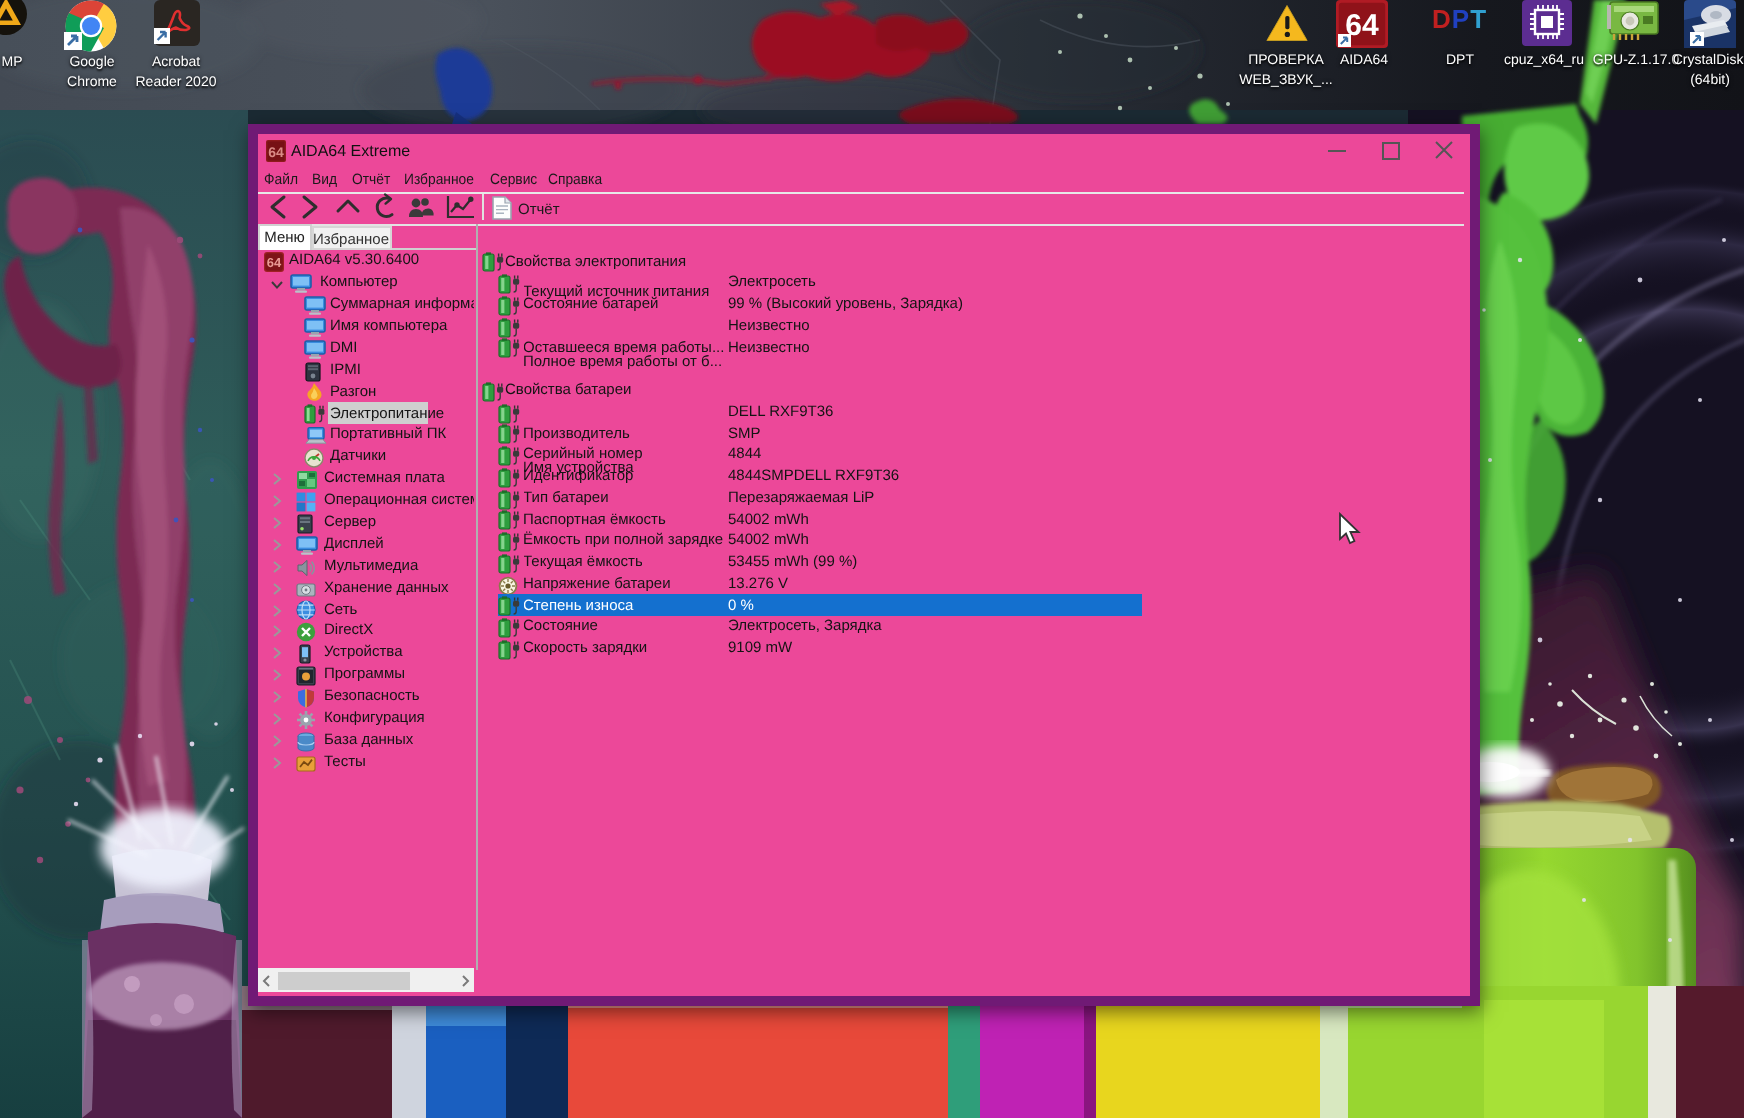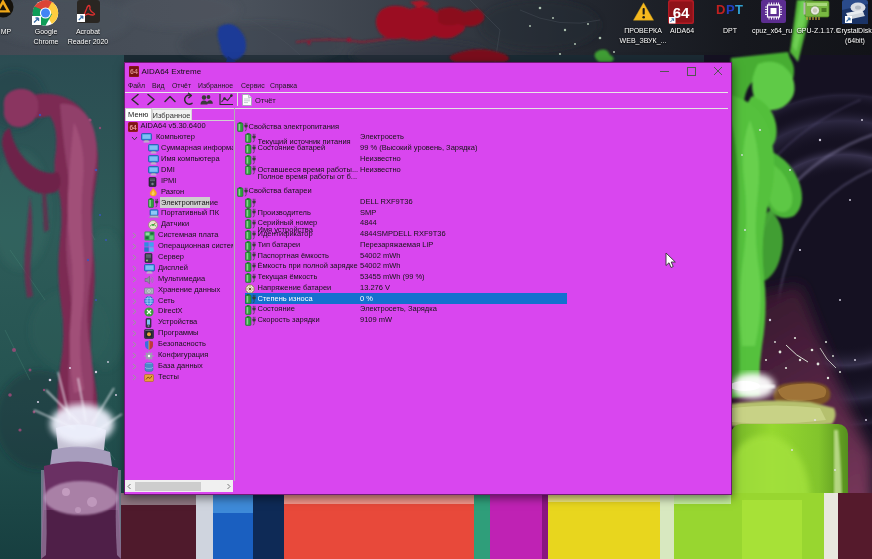--- a/index.html
+++ b/index.html
@@ -3,21 +3,21 @@
 <meta charset="utf-8">
 <style>
   html,body{margin:0;padding:0;}
   body{width:872px;height:559px;overflow:hidden;position:relative;
        font-family:"Liberation Sans", sans-serif;background:#14151c;}
   #bg{position:absolute;left:0;top:0;width:872px;height:559px;z-index:0;}
   .dicon{position:absolute;z-index:2;}
   .dl{position:absolute;z-index:2;color:#fff;font-size:7px;line-height:9.5px;text-align:center;
       text-shadow:0 1px 1px rgba(0,0,0,.85),0 0 2px rgba(0,0,0,.6);white-space:nowrap;}
   #win{position:absolute;left:124px;top:62px;width:606px;height:431px;
-       background:#d946ef;z-index:5;border:1px solid #701a75;
+       background:#ec4899;z-index:5;border:5px solid #701a75;
        box-shadow:1px 3px 9px rgba(0,0,0,.5);color:#1a1a1a;overflow:hidden;}
   .lr{position:absolute;font-size:7.5px;line-height:10.8px;height:10.8px;white-space:nowrap;text-align:right;}
   .tr{position:absolute;font-size:7.5px;line-height:10.9px;height:10.9px;white-space:nowrap;color:#141414;}
   .mi{position:absolute;top:0;font-size:7.5px;line-height:11px;color:#1a1a1a;white-space:nowrap;
       transform:scaleX(0.92);transform-origin:0 0;}
 </style>
 </head>
 <body>
 <svg id="bg" width="872" height="559" viewBox="0 0 872 559">
   <defs>

